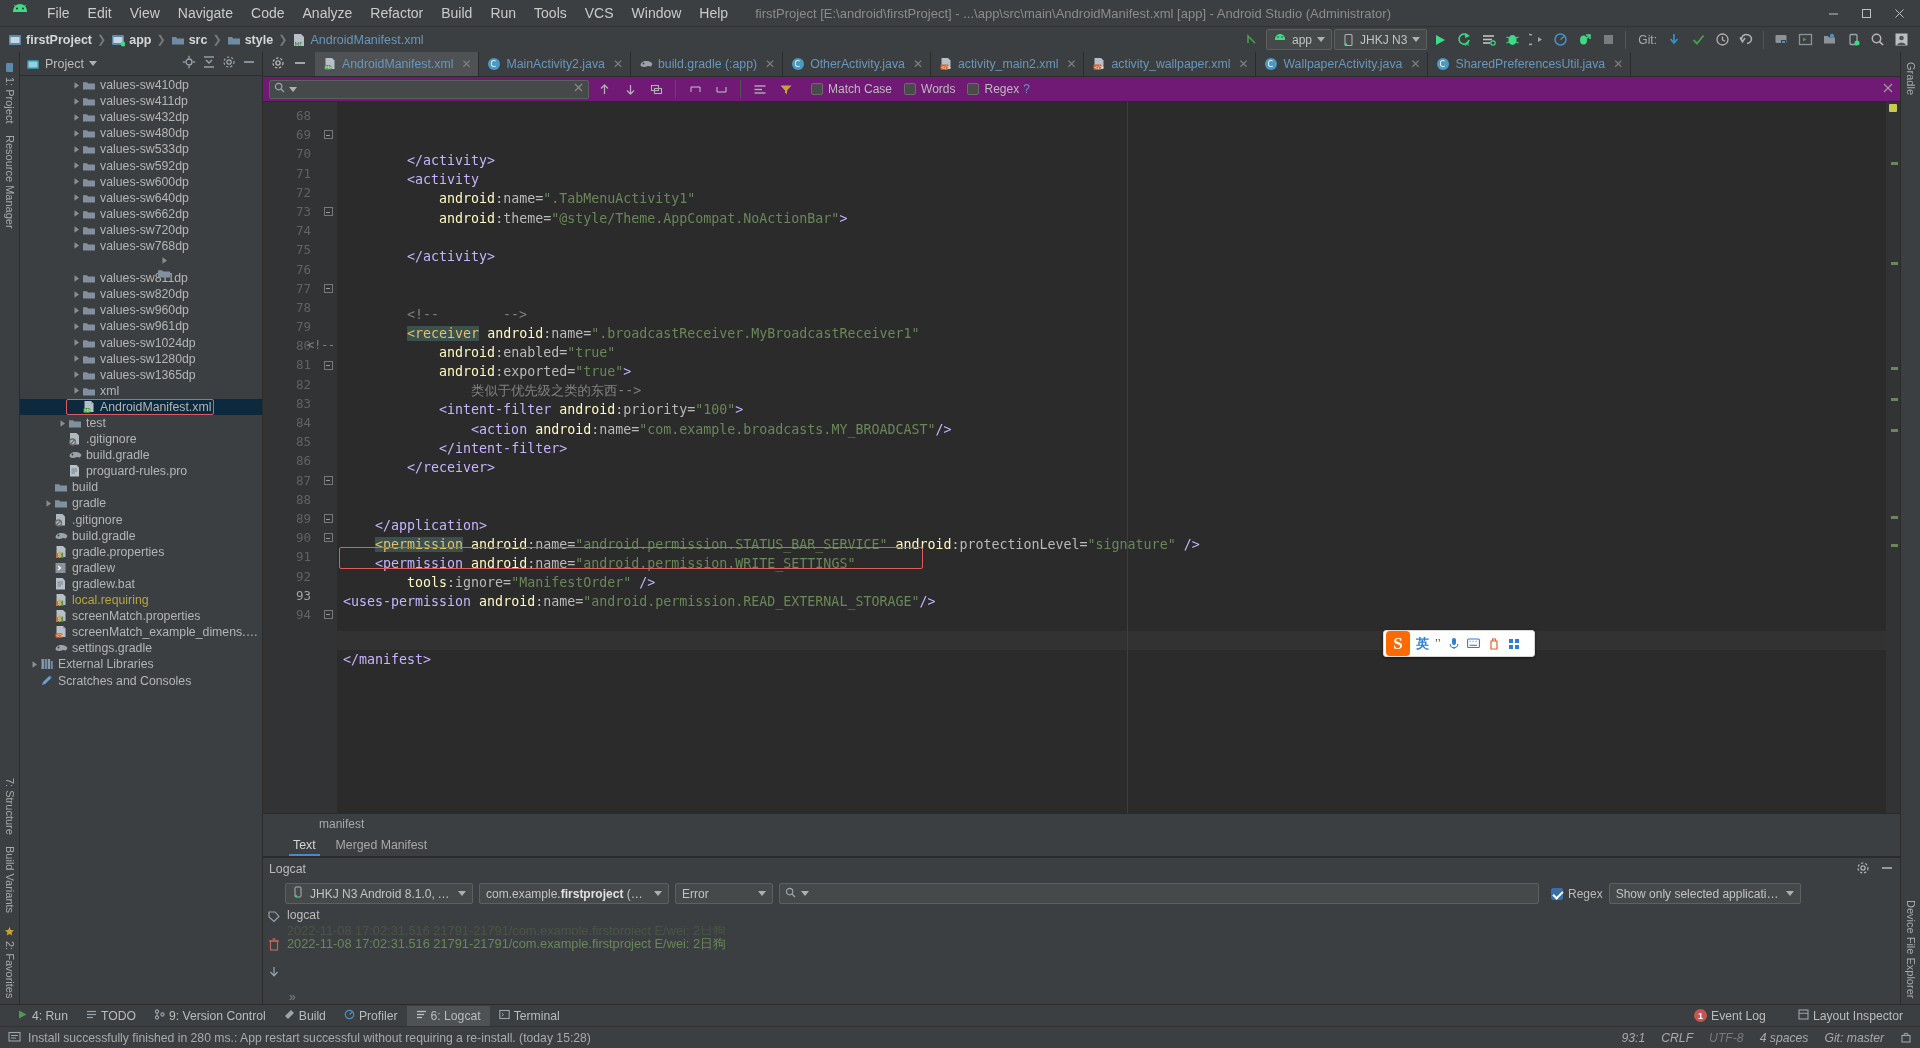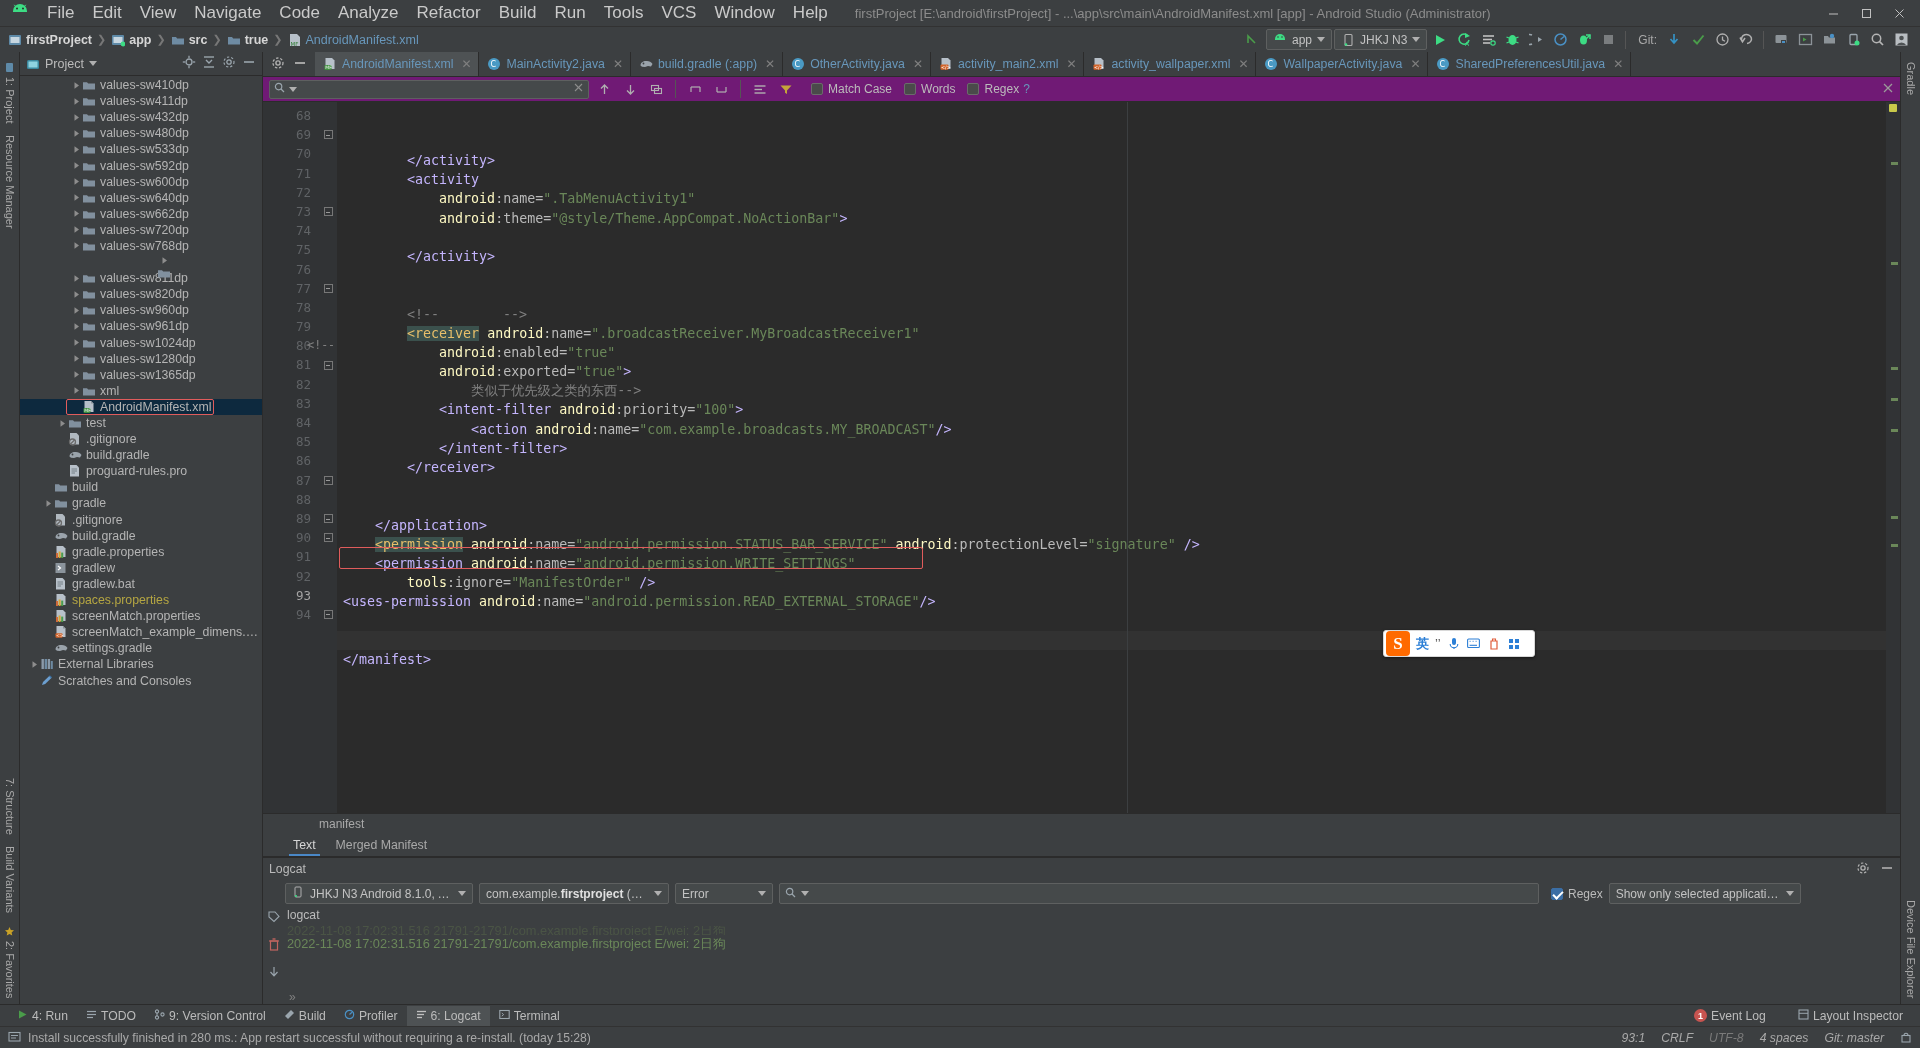--- a/index.html
+++ b/index.html
@@ -15,21 +15,21 @@
 
   
   .titlebar {
     height: 27px; background: #3c3f41; display: flex; align-items: center;
     padding: 0 4px; flex: 0 0 27px; border-bottom: 1px solid #323232;
   }
   .android-logo { width: 20px; height: 18px; margin: 0 8px 0 6px; position: relative; }
   .android-logo svg { display: block; }
   .menu { display: flex; align-items: center; }
   .menu-item {
-    padding: 3px 9px; color: #cacaca; font-size: 17px; white-space: nowrap; cursor: default;
+    padding: 3px 9px; color: #cacaca; font-size: 14px; white-space: nowrap; cursor: default;
   }
   .win-title {
     margin-left: 18px; color: #8c8c8c; font-size: 13px; white-space: nowrap;
     flex: 1; overflow: hidden; text-overflow: ellipsis;
   }
   .win-buttons { display: flex; align-items: center; gap: 0; }
   .win-btn { width: 33px; height: 26px; display: flex; align-items: center; justify-content: center; color: #c0c0c0; }
 
   
   .navrow {
@@ -355,21 +355,21 @@
         </span>
         <span>src</span>
       </div>
       <span class="sep">❯</span>
       <div class="crumb bold">
         <span class="ic">
           <svg width="14" height="14">
               <path d="M1 4 L5 4 L6.2 5.5 L13 5.5 L13 11.5 L1 11.5 Z" fill="#6e8ba3"></path>
             </svg>
         </span>
-        <span>true</span>
+        <span>style</span>
       </div>
       <span class="sep">❯</span>
       <div class="crumb link">
         <span class="ic">
           <svg width="14" height="14">
               <path d="M2 1 L9 1 L12 4 L12 13 L2 13 Z" fill="#b7c0c9"></path>
               <text x="2.5" y="12.5" font-size="5.5" fill="#2e7d32" font-family="DejaVu Sans">MF</text>
             </svg>
         </span>
         <span>AndroidManifest.xml</span>
@@ -930,21 +930,21 @@
             <span class="label">gradlew.bat</span>
           </div>
           <div class="tnode" style="padding-left: 22px;">
             <span class="arrow"></span>
             <span class="ic" style="width: 14px; flex: 0 0 14px;"><svg width="14" height="14">
                 <path d="M2.5 1 L9 1 L11.5 3.6 L11.5 12 L2.5 12 Z" fill="#b7c0c9"></path>
                 <rect x="2" y="8" width="2" height="5" fill="#cf6a3a"></rect>
                 <rect x="4.6" y="6.5" width="2" height="6.5" fill="#d8a832"></rect>
                 <rect x="7.2" y="7.6" width="2" height="5.4" fill="#4c9c4c"></rect>
               </svg></span>
-            <span class="label yellow">spaces.properties</span>
+            <span class="label yellow">local.requiring</span>
           </div>
           <div class="tnode" style="padding-left: 22px;">
             <span class="arrow"></span>
             <span class="ic" style="width: 14px; flex: 0 0 14px;"><svg width="14" height="14">
                 <path d="M2.5 1 L9 1 L11.5 3.6 L11.5 12 L2.5 12 Z" fill="#b7c0c9"></path>
                 <rect x="2" y="8" width="2" height="5" fill="#cf6a3a"></rect>
                 <rect x="4.6" y="6.5" width="2" height="6.5" fill="#d8a832"></rect>
                 <rect x="7.2" y="7.6" width="2" height="5.4" fill="#4c9c4c"></rect>
               </svg></span>
             <span class="label">screenMatch.properties</span>

